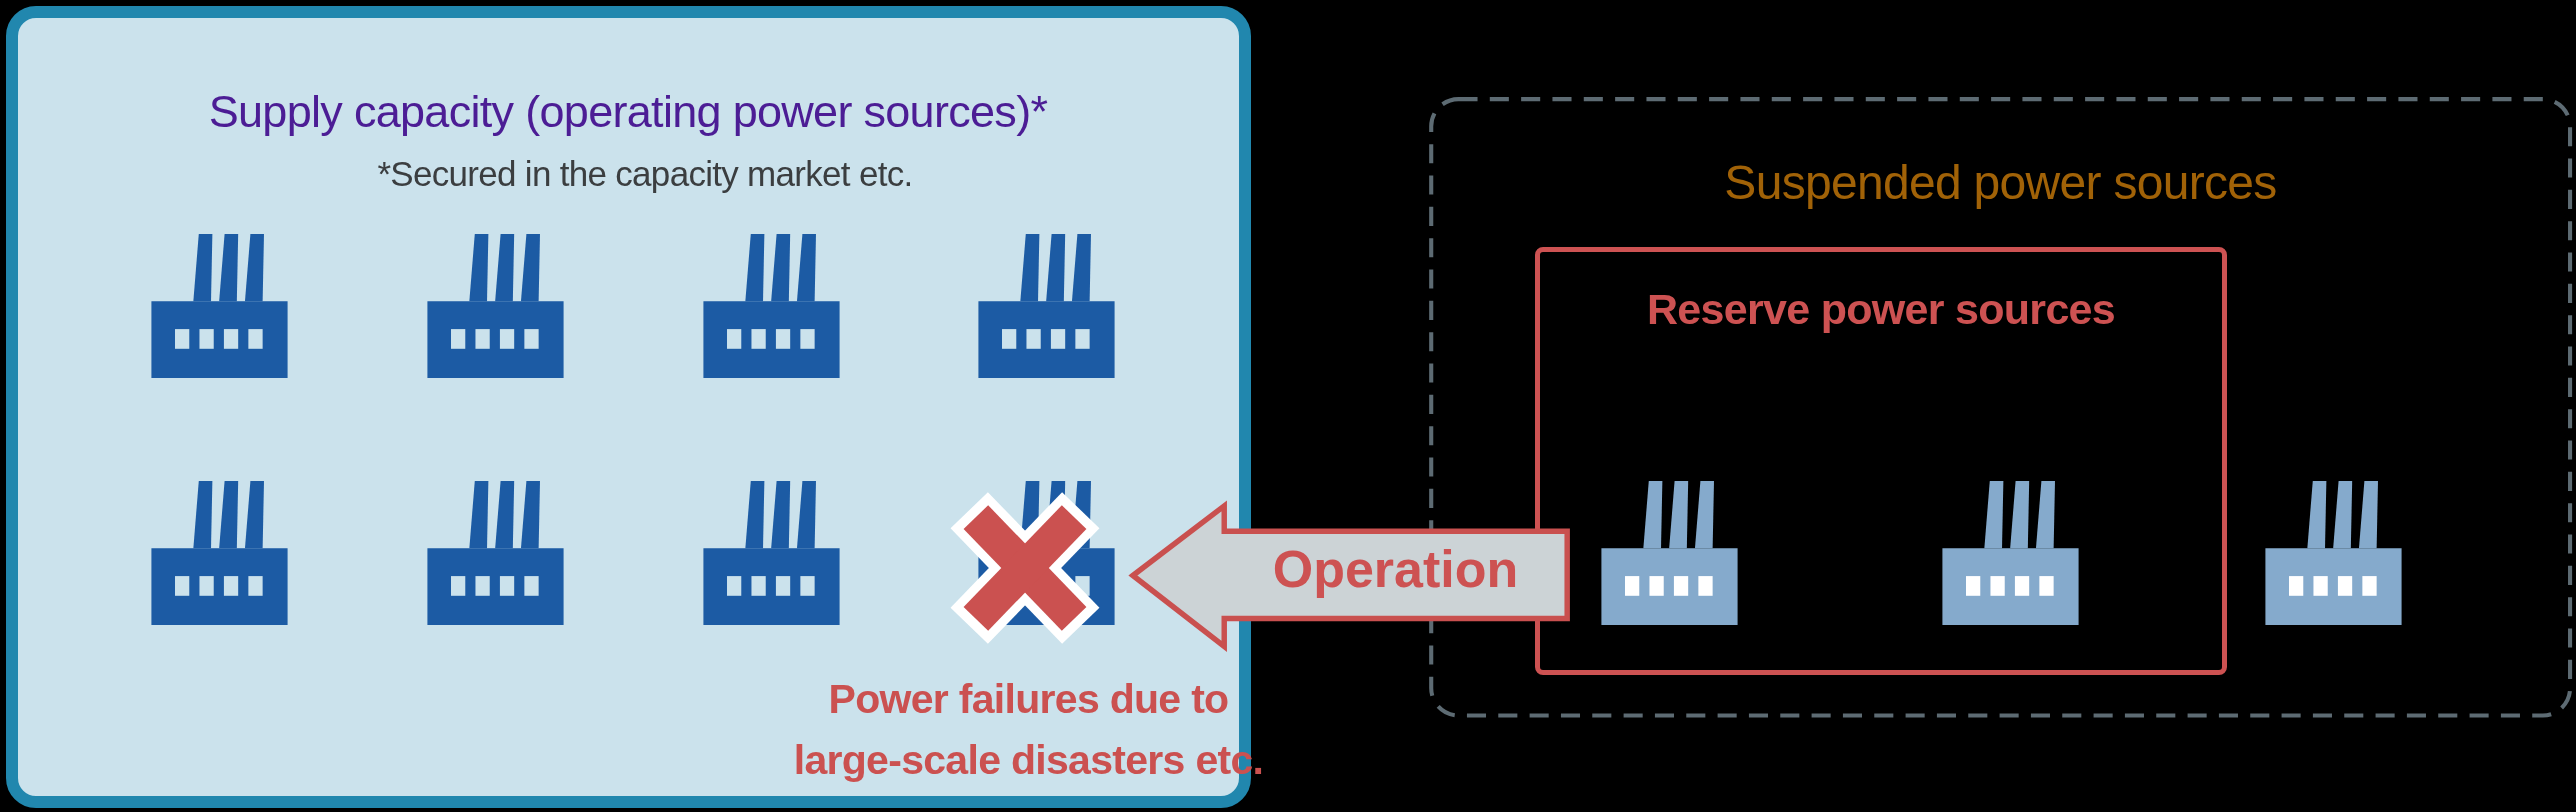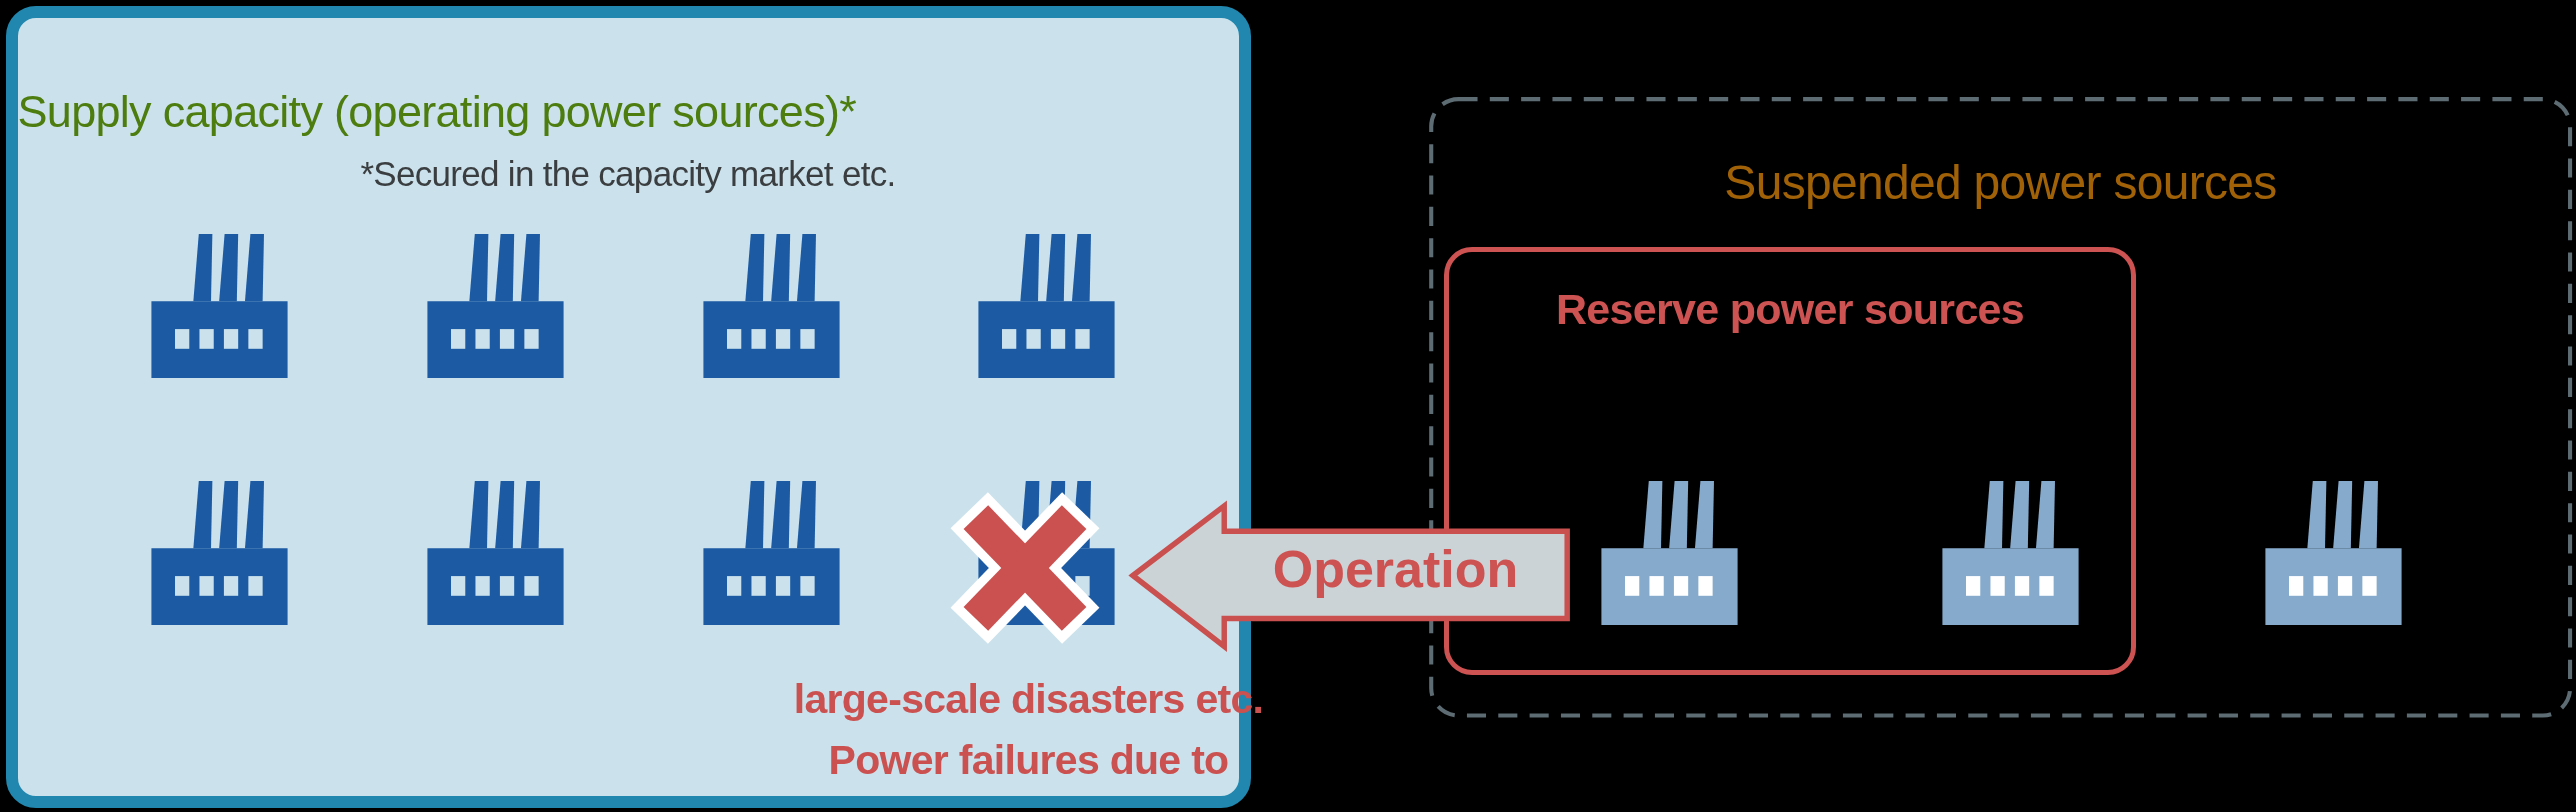--- a/index.html
+++ b/index.html
@@ -13,28 +13,30 @@
   
   .panel{
     position:absolute;left:5.5px;top:5.5px;width:1245px;height:802px;
     box-sizing:border-box;
     background:#cbe2ec;
     border:12.3px solid #2187ae;
     border-radius:30px;
   }
   .panel-title{
     position:absolute;left:0;top:68px;width:100%;
-    font-size:45px;font-weight:400;color:#4d7c0f;
+    text-align:center;
+    font-size:45px;font-weight:400;color:#4c1d95;
     letter-spacing:-0.7px;
   }
   .panel-subtitle{
     position:absolute;left:0;top:136px;width:100%;
     text-align:center;
     font-size:35px;font-weight:400;color:#3b3e40;
     letter-spacing:-0.7px;
+    padding-left:17px;
   }
   
   svg.factory{position:absolute;width:137px;height:144px;overflow:visible;}
   svg.factory.dark{--fac:#1c5ba4;--win:#cbe2ec;}
   svg.factory.light{--fac:#85aacc;--win:#ffffff;}
   
   svg.cross{position:absolute;left:943px;top:486px;width:164px;height:164px;overflow:visible;}
   
   .failure-note{
     position:absolute;left:756px;top:669px;width:545px;
@@ -46,24 +48,24 @@
   
   svg.dashed-box{position:absolute;left:1427px;top:95px;width:1150px;height:628px;}
   .suspended-title{
     position:absolute;left:1431px;top:155px;width:1139px;
     text-align:center;
     font-size:48px;font-weight:400;color:#a16207;
     letter-spacing:-0.7px;
   }
   
   .reserve-box{
-    position:absolute;left:1444px;top:247px;width:692px;height:428px;
+    position:absolute;left:1535px;top:247px;width:692px;height:428px;
     box-sizing:border-box;
     border:5.5px solid #cd5252;
-    border-radius:28px;
+    border-radius:8px;
     background:transparent;
   }
   .reserve-title{
     position:absolute;left:0;top:33px;width:100%;
     text-align:center;
     font-size:43px;font-weight:700;color:#cd5252;
     letter-spacing:-0.7px;
   }
   .reserve-note{
     position:absolute;left:0;top:99px;width:100%;
@@ -143,22 +145,22 @@
     </g>
   <g transform="rotate(46 120 120)">
       <rect x="16.5" y="95" width="207" height="50" fill="#cb5150"></rect>
     </g>
   <g transform="rotate(-46 120 120)">
       <rect x="16.5" y="95" width="207" height="50" fill="#cb5150"></rect>
     </g>
 </svg>
 
 <div class="failure-note">
+  <div>Power failures due to</div>
   <div>large-scale disasters etc.</div>
-  <div>Power failures due to</div>
 </div>
 
 <svg class="dashed-box" viewBox="0 0 1688 922">
   <rect x="6" y="6" width="1672" height="905" rx="40" fill="none" stroke="#5d6b73" stroke-width="6" stroke-dasharray="28 18"></rect>
 </svg>
 
 <div class="suspended-title">Suspended power sources</div>
 
 <div class="reserve-box">
   <div class="reserve-title">Reserve power sources</div>

